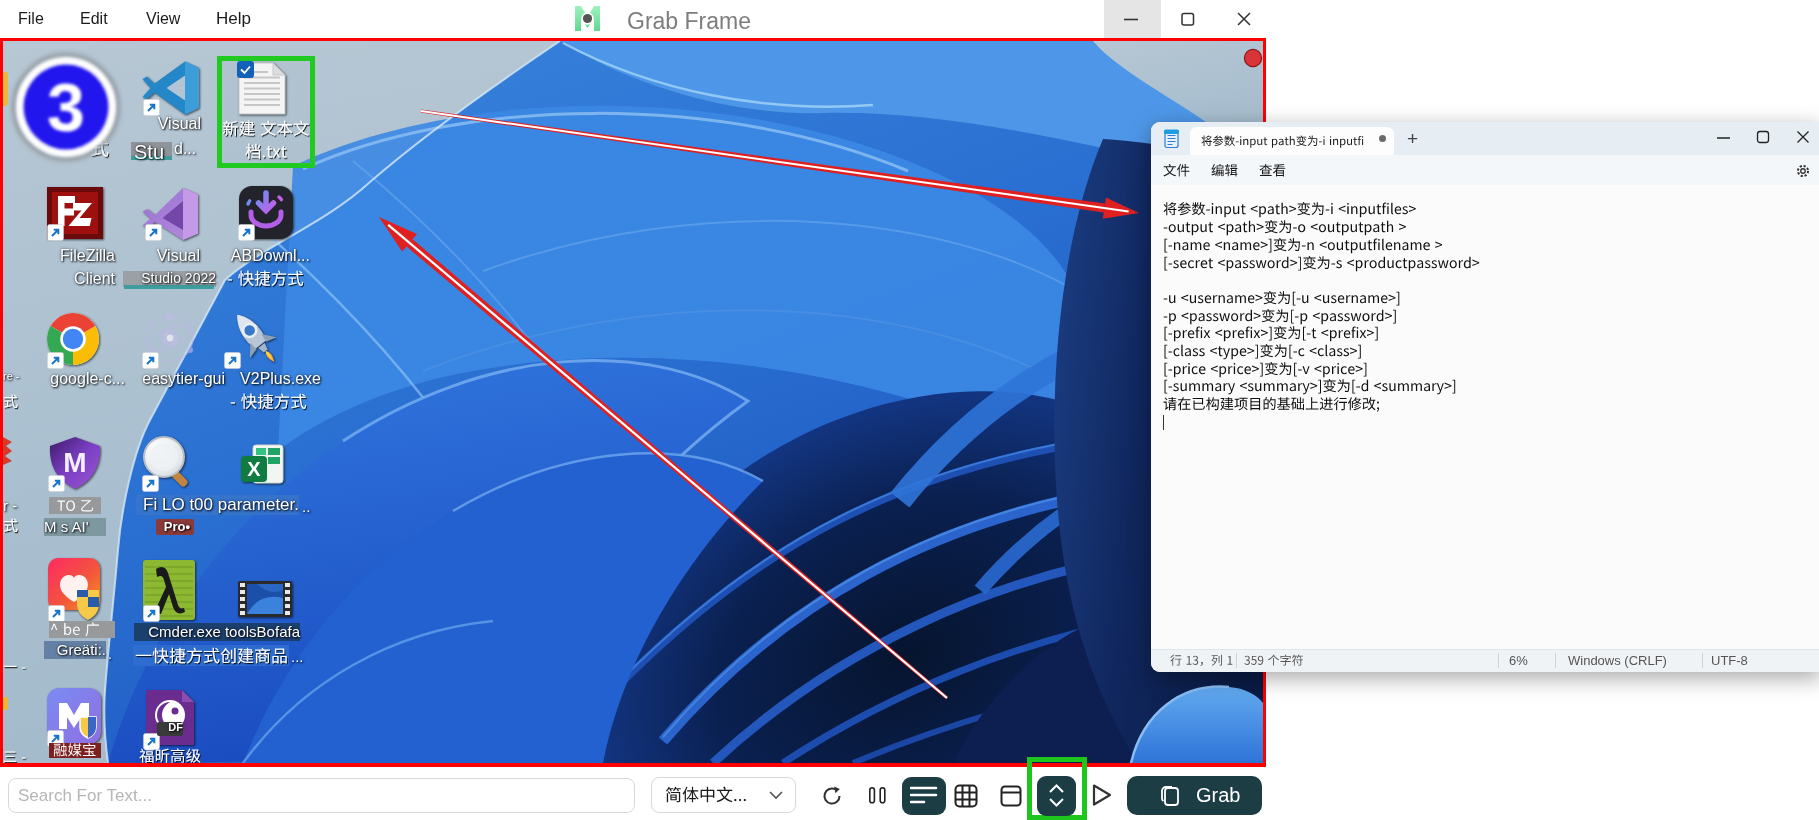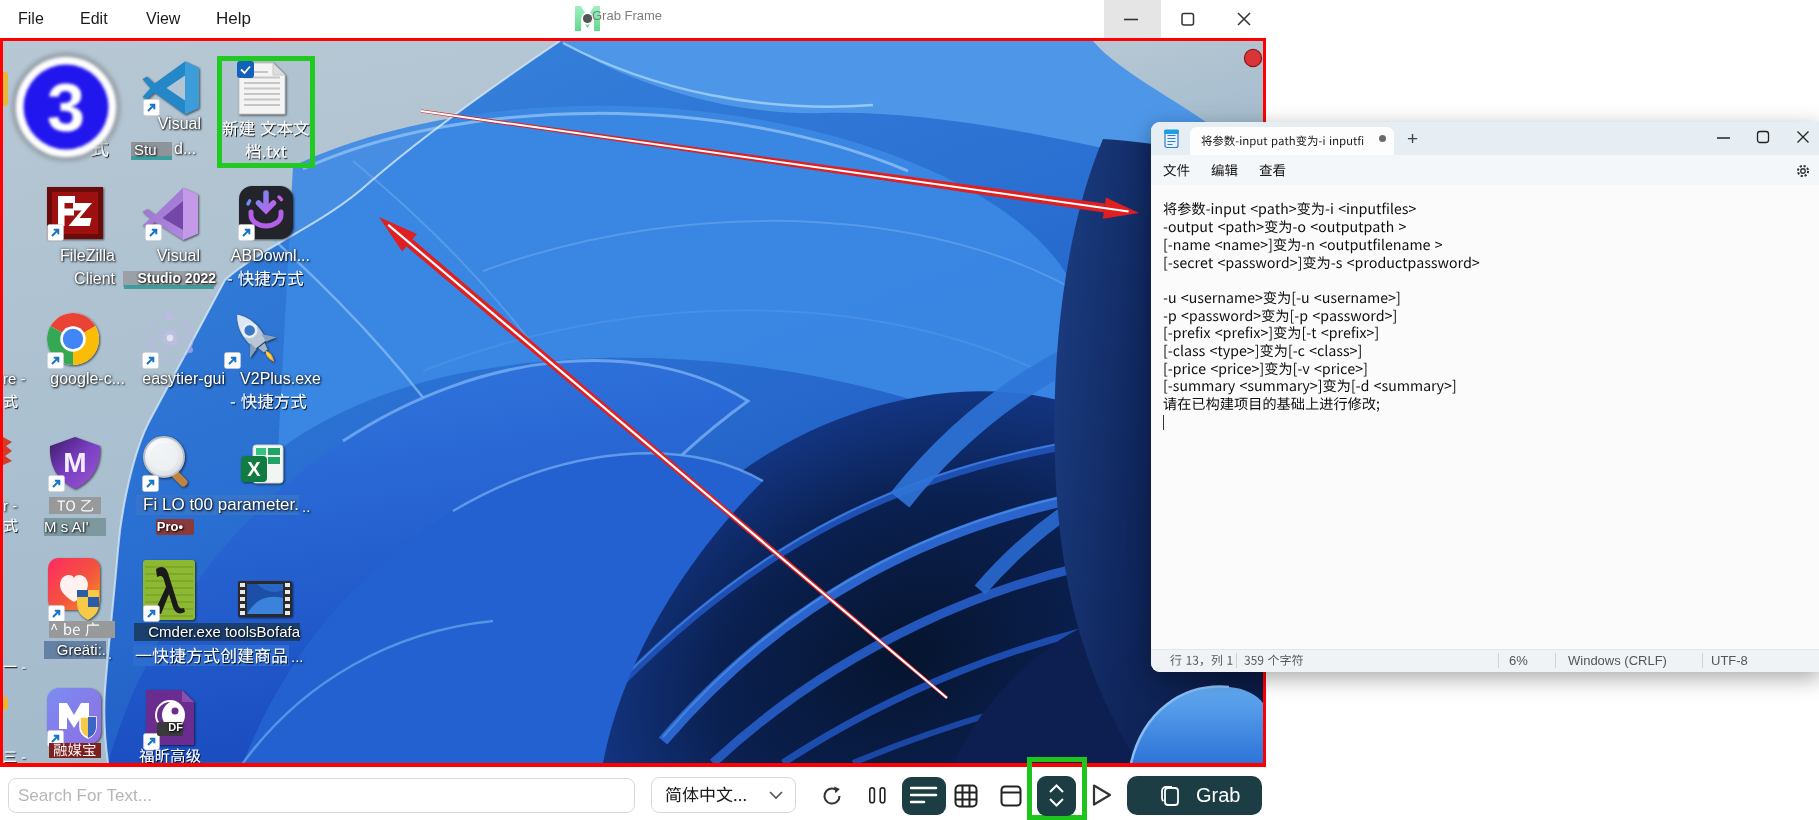--- a/index.html
+++ b/index.html
@@ -24,21 +24,21 @@
 <defs>
       <linearGradient id="mg" x1="0" y1="0" x2="0" y2="1">
 <stop offset="0" stop-color="#9ff0c0"></stop>
         <stop offset="1" stop-color="#5fd98f"></stop>
       </linearGradient>
     </defs>
 <path d="M1 26 V1 h6 l6.5 11 L20 1 h6 v25 h-6 V13 l-6.5 10 L7 13 v13 Z" fill="url(#mg)"></path>
 <circle cx="13.5" cy="13.5" r="6.2" fill="#fff"></circle>
     <circle cx="13.5" cy="13.5" r="4.6" fill="#555"></circle>
   </svg>
-<div class="ab" style="left:592px;top:8px;font-size:13px;color:#7d7d7d">Grab Frame</div>
+<div class="ab" style="left:627px;top:8px;font-size:23px;color:#7d7d7d">Grab Frame</div>
 <div class="ab" style="left:1104px;top:0;width:57px;height:38px;background:#e5e5e5"></div>
 <svg class="ab" style="left:1123px;top:0" width="18" height="38">
     <line x1="1" y1="19.5" x2="15" y2="19.5" stroke="#333" stroke-width="1.6"></line>
   </svg>
 <svg class="ab" style="left:1180px;top:0" width="18" height="38">
     <rect x="2" y="13.5" width="11.5" height="11.5" rx="2" fill="none" stroke="#333" stroke-width="1.5"></rect>
   </svg>
 <svg class="ab" style="left:1236px;top:0" width="18" height="38">
     <path d="M2 13 L14 25 M14 13 L2 25" stroke="#333" stroke-width="1.5"></path>
   </svg>
@@ -144,21 +144,21 @@
 <path d="M44 1.5 L58 8 V48 L44 54.5 Z" fill="#3d9dd8"></path>
 <path d="M44 15.5 L44 40.5 L25.5 28 Z" fill="#1b77b5" opacity="0"></path>
 </svg>
 <svg class="ab" style="left:140px;top:58px" width="17" height="17" viewBox="0 0 17 17">
         <rect x="0.5" y="0.5" width="16" height="16" rx="2" fill="#fff" stroke="#cfcfcf" stroke-width="0.5"></rect>
         <path d="M5 12 L11 6 M6.8 5.7 h4.5 v4.5" stroke="#1974c8" stroke-width="2" fill="none"></path>
       </svg>
 <div class="lab" style="left:138px;top:74px;width:60px">Visual</div>
 <div class="ab" style="left:128px;top:101px;width:41px;height:16px;background:#8e9499"></div>
 <div class="ab" style="left:128px;top:115px;width:41px;height:4px;background:#3f9d9d"></div>
-<div class="lab" style="left:131px;top:100px;font-size:15px">Stu</div>
+<div class="lab" style="left:131px;top:100px;font-size:20px">Stu</div>
 <div class="lab" style="left:171px;top:99px">d...</div>
 <div class="ab" style="left:214px;top:15px;width:98px;height:112px;border:5px solid #20ca20;background:rgba(150,170,185,.12)"></div>
 <svg class="ab shp" style="left:235px;top:21px" width="48" height="53" viewBox="0 0 48 53">
 <path d="M1 1 H35 L47 13 V52 H1 Z" fill="#f4f4f4" stroke="#c8c8c8" stroke-width="1"></path>
 <path d="M35 1 L35 13 H47 Z" fill="#ddd" stroke="#c8c8c8" stroke-width="1"></path>
 <g stroke="#c6c6c6" stroke-width="1.8">
 <path d="M6 10 h24 M6 15.5 h36 M6 21 h36 M6 26.5 h36 M6 32 h36 M6 37.5 h36 M6 43 h36"></path>
         </g>
 </svg>
 <svg class="ab" style="left:234px;top:20px" width="17" height="17">
@@ -194,21 +194,21 @@
 <path d="M42 14 L21.5 31 42 43 Z" fill="#7247a8"></path>
 <path d="M42 1 L57 7.5 V46.5 L42 53 Z" fill="#c49ae8"></path>
 </svg>
 <svg class="ab" style="left:142px;top:183px" width="17" height="17" viewBox="0 0 17 17">
         <rect x="0.5" y="0.5" width="16" height="16" rx="2" fill="#fff" stroke="#cfcfcf" stroke-width="0.5"></rect>
         <path d="M5 12 L11 6 M6.8 5.7 h4.5 v4.5" stroke="#1974c8" stroke-width="2" fill="none"></path>
       </svg>
 <div class="lab" style="left:137px;top:206px;width:60px">Visual</div>
 <div class="ab" style="left:120px;top:230px;width:93px;height:16px;background:#9aa0a6"></div>
 <div class="ab" style="left:121px;top:244px;width:90px;height:4px;background:#3f9d9d"></div>
-<div class="lab" style="left:120px;top:229px;width:93px;font-size:14px;font-weight:bold">Studio 2022</div>
+<div class="lab" style="left:120px;top:229px;width:93px;font-size:14px;font-weight:normal">Studio 2022</div>
 <svg class="ab shp" style="left:235px;top:144px" width="56" height="55" viewBox="0 0 56 55">
 <rect x="1" y="1" width="54" height="53" rx="13" fill="#23232b"></rect>
 <defs>
           <linearGradient id="abg" x1="0" y1="0" x2="1" y2="1">
             <stop offset="0" stop-color="#6f8cf0"></stop>
             <stop offset="1" stop-color="#c45fe8"></stop>
           </linearGradient>
         </defs>
 <g stroke="url(#abg)" fill="none" stroke-linecap="round">
 <path d="M28 8 V25 M20.5 18 L28 25.5 L35.5 18" stroke-width="5.5"></path>
@@ -231,21 +231,21 @@
 <path d="M27 27 L27 53 A26 26 0 0 1 4.5 14 Z" fill="#34a853"></path>
 <path d="M27 27 L49.5 14 A26 26 0 0 1 27 53 Z" fill="#fbbc05"></path>
 <circle cx="27" cy="27" r="12.8" fill="#fff"></circle>
 <circle cx="27" cy="27" r="10.2" fill="#4285f4"></circle>
 </svg>
 <svg class="ab" style="left:44px;top:311px" width="17" height="17" viewBox="0 0 17 17">
         <rect x="0.5" y="0.5" width="16" height="16" rx="2" fill="#fff" stroke="#cfcfcf" stroke-width="0.5"></rect>
         <path d="M5 12 L11 6 M6.8 5.7 h4.5 v4.5" stroke="#1974c8" stroke-width="2" fill="none"></path>
       </svg>
 <div class="lab" style="left:22px;top:329px;width:100px">google-c...</div>
-<div class="lab" style="left:0;top:329px;font-size:15px;text-align:left">re -</div>
+<div class="lab" style="left:0;top:329px;font-size:11px;text-align:left">re -</div>
 <svg class="ab " style="left:0.0px;top:350.1px;" width="19" height="24" viewBox="0 -15.90 19 24">
         <path d="M10.6 -11.9C11.4 -11.3 12.3 -10.5 12.8 -10.0L13.6 -10.7C13.1 -11.2 12.2 -12.0 11.4 -12.5ZM8.5 -12.5C8.5 -11.6 8.5 -10.7 8.5 -9.8H0.8V-8.7H8.6C9.0 -3.1 10.3 1.2 12.7 1.2C13.9 1.2 14.3 0.5 14.5 -2.2C14.2 -2.3 13.8 -2.5 13.5 -2.8C13.4 -0.8 13.2 0.1 12.8 0.1C11.3 0.1 10.2 -3.6 9.8 -8.7H14.2V-9.8H9.7C9.7 -10.7 9.7 -11.6 9.7 -12.5ZM0.9 -0.4 1.2 0.8C3.2 0.3 5.9 -0.3 8.5 -0.9L8.4 -1.9L5.2 -1.2V-5.4H8.0V-6.5H1.3V-5.4H4.0V-1.0Z" fill="#fff" filter="url(#tsh)"></path>
       </svg>
 <svg class="ab" style="left:139px;top:269px" width="56" height="56" viewBox="0 0 56 56" opacity="0.6">
 <g fill="none" stroke="#c3b2ec" stroke-width="1.2">
 <circle cx="28" cy="28" r="23"></circle>
           <ellipse cx="28" cy="28" rx="23" ry="9" transform="rotate(-25 28 28)"></ellipse>
 <circle cx="28" cy="28" r="8.5" fill="#cdbcf2" opacity="0.6"></circle>
           <circle cx="28" cy="28" r="4" fill="#fff"></circle>
 </g>
@@ -323,21 +323,21 @@
           <rect x="17" y="4" width="10" height="7" fill="#33c481"></rect>
           <rect x="17" y="13" width="10" height="7" fill="#107c41"></rect>
         </g>
 <rect x="2" y="12" width="26" height="26" rx="4" fill="#107c41"></rect>
 <text x="15" y="32" font-family="Liberation Sans" font-size="20" font-weight="bold" fill="#fff" text-anchor="middle">X</text>
 </svg>
 <div class="ab" style="left:133px;top:454px;width:163px;height:20px;background:#3b77c8;opacity:0.75"></div>
 <div class="lab" style="left:133px;top:454px;width:163px;font-size:17px;font-weight:normal">Fi LO t00 parameter.</div>
 <div class="lab" style="left:299px;top:457px;font-size:15px">..</div>
 <div class="ab" style="left:153px;top:478px;width:38px;height:16px;background:#8b3a3a;border-radius:2px"></div>
-<div class="lab" style="left:142px;top:478px;width:38px;font-size:13px;font-weight:bold">Pro•</div>
+<div class="lab" style="left:149px;top:478px;width:38px;font-size:13px;font-weight:bold">Pro•</div>
 <svg class="ab shp" style="left:44px;top:516px" width="54" height="64" viewBox="0 0 54 64">
 <defs>
           <linearGradient id="adg" x1="0" y1="0" x2="1" y2="1">
             <stop offset="0" stop-color="#ff2a63"></stop>
             <stop offset="0.55" stop-color="#f2543e"></stop>
             <stop offset="1" stop-color="#f7941e"></stop>
           </linearGradient>
         </defs>
 <rect x="1" y="1" width="52" height="52" rx="10" fill="url(#adg)"></rect>
 <path d="M16 36 C 10 28 14 18 22 18 C 26 18 27 21 27 21 C 27 21 28 18 32 18 C 40 18 44 28 38 36 C 34 41 27 45 27 45 C 27 45 20 41 16 36 Z" fill="#fff" opacity="0.92"></path>

